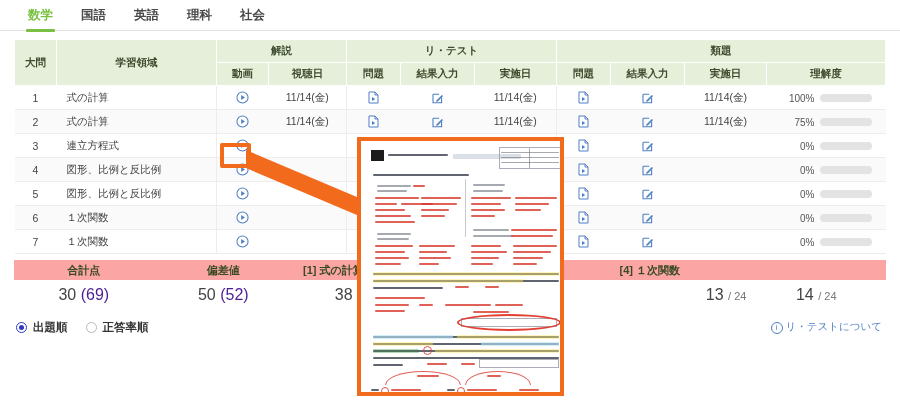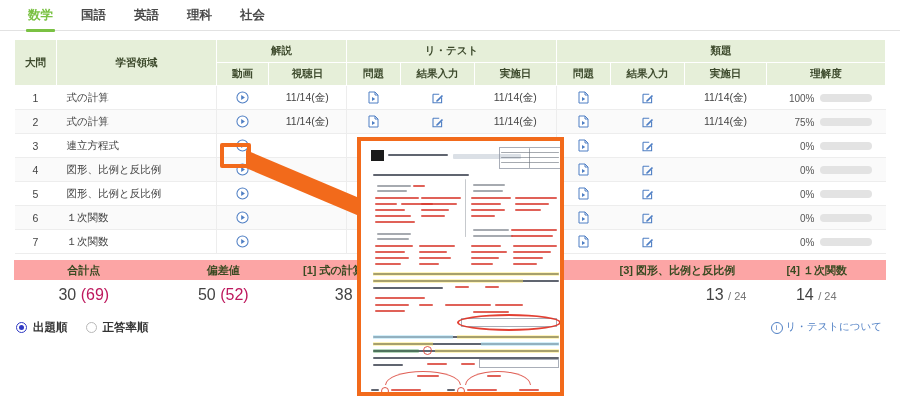--- a/index.html
+++ b/index.html
@@ -47,21 +47,21 @@
   .prog{display:inline-flex;align-items:center;gap:5px;justify-content:flex-end;width:100%;}
   .prog .pval{font-size:10px;color:#555;min-width:27px;text-align:right;}
   .prog .track{width:52px;height:8px;border-radius:5px;background:#e3e3e3;overflow:hidden;}
   .prog .fill{height:100%;border-radius:5px;background:#2ec45f;}
 
   
   .scorehdr{display:flex;background:#fca5a5;height:20px;align-items:center;}
   .scorehdr .sc{font-size:11px;font-weight:bold;color:#394a22;text-align:center;}
   .scorerow{display:flex;height:30px;align-items:center;}
   .scorerow .sc{text-align:center;font-size:16px;color:#444;}
-  .sc-par{color:#be185d;}
+  .sc-par{color:#4c1d95;}
   .sc-den{font-size:11px;color:#777;}
 
   .radiorow{display:flex;align-items:center;gap:18px;margin:8px 14px 0 16px;height:18px;}
   .radio{display:flex;align-items:center;gap:6px;font-size:11.5px;font-weight:bold;color:#333;cursor:pointer;}
   .radio .dot{width:11px;height:11px;border-radius:50%;border:1px solid #b9b9b9;background:#fff;box-sizing:border-box;display:inline-block;position:relative;}
   .radio.on .dot{border:1px solid #2f39c4;}
   .radio.on .dot:after{content:"";position:absolute;left:2px;top:2px;width:5px;height:5px;border-radius:50%;background:#2f39c4;}
   .retestlink{position:absolute;right:18px;font-size:10.5px;color:#4f7fc4;cursor:pointer;white-space:nowrap;}
   .retestlink .info{display:inline-block;width:10px;height:10px;border:1px solid #4f7fc4;border-radius:50%;font-size:8px;line-height:10px;text-align:center;margin-right:3px;}
 
@@ -441,21 +441,20 @@
     </table>
   </div>
 
 
   <div style="margin:6px 14px 0 14px;">
     <div class="scorehdr" id="scorehdr">
         <div class="sc" style="flex: 0 0 16%;">合計点</div>
         <div class="sc" style="flex: 0 0 16%;">偏差値</div>
         <div class="sc" style="flex: 0 0 18%; text-align: left; padding-left: 10px;">[1] 式の計算</div>
         <div class="sc" style="flex: 0 0 16%; text-align: left; padding-left: 10px;">[2] 連立方程式</div>
-        <div class="sc" style="flex: 0 0 18%; text-align: left; padding-left: 10px;">[3] 図形、比例と反比例</div>
         <div class="sc" style="flex: 0 0 16%; text-align: left; padding-left: 10px;">[4] １次関数</div>
       </div>
     <div class="scorerow" id="scorerow">
         <div class="sc" style="flex: 0 0 16%;"><span>30</span> <span class="sc-par">(69)</span></div>
         <div class="sc" style="flex: 0 0 16%;"><span>50</span> <span class="sc-par">(52)</span></div>
         <div class="sc" style="flex: 0 0 18%;"><span>38</span> <span class="sc-par">(28)</span> <span class="sc-den">/ 32</span></div>
         <div class="sc" style="flex: 0 0 16%;"><span>14</span> <span class="sc-den">/ 20</span></div>
         <div class="sc" style="flex: 0 0 18%; text-align: right;"><span>13</span> <span class="sc-den">/ 24</span></div>
         <div class="sc" style="flex: 0 0 16%;"><span>14</span> <span class="sc-den">/ 24</span></div>
       </div>

